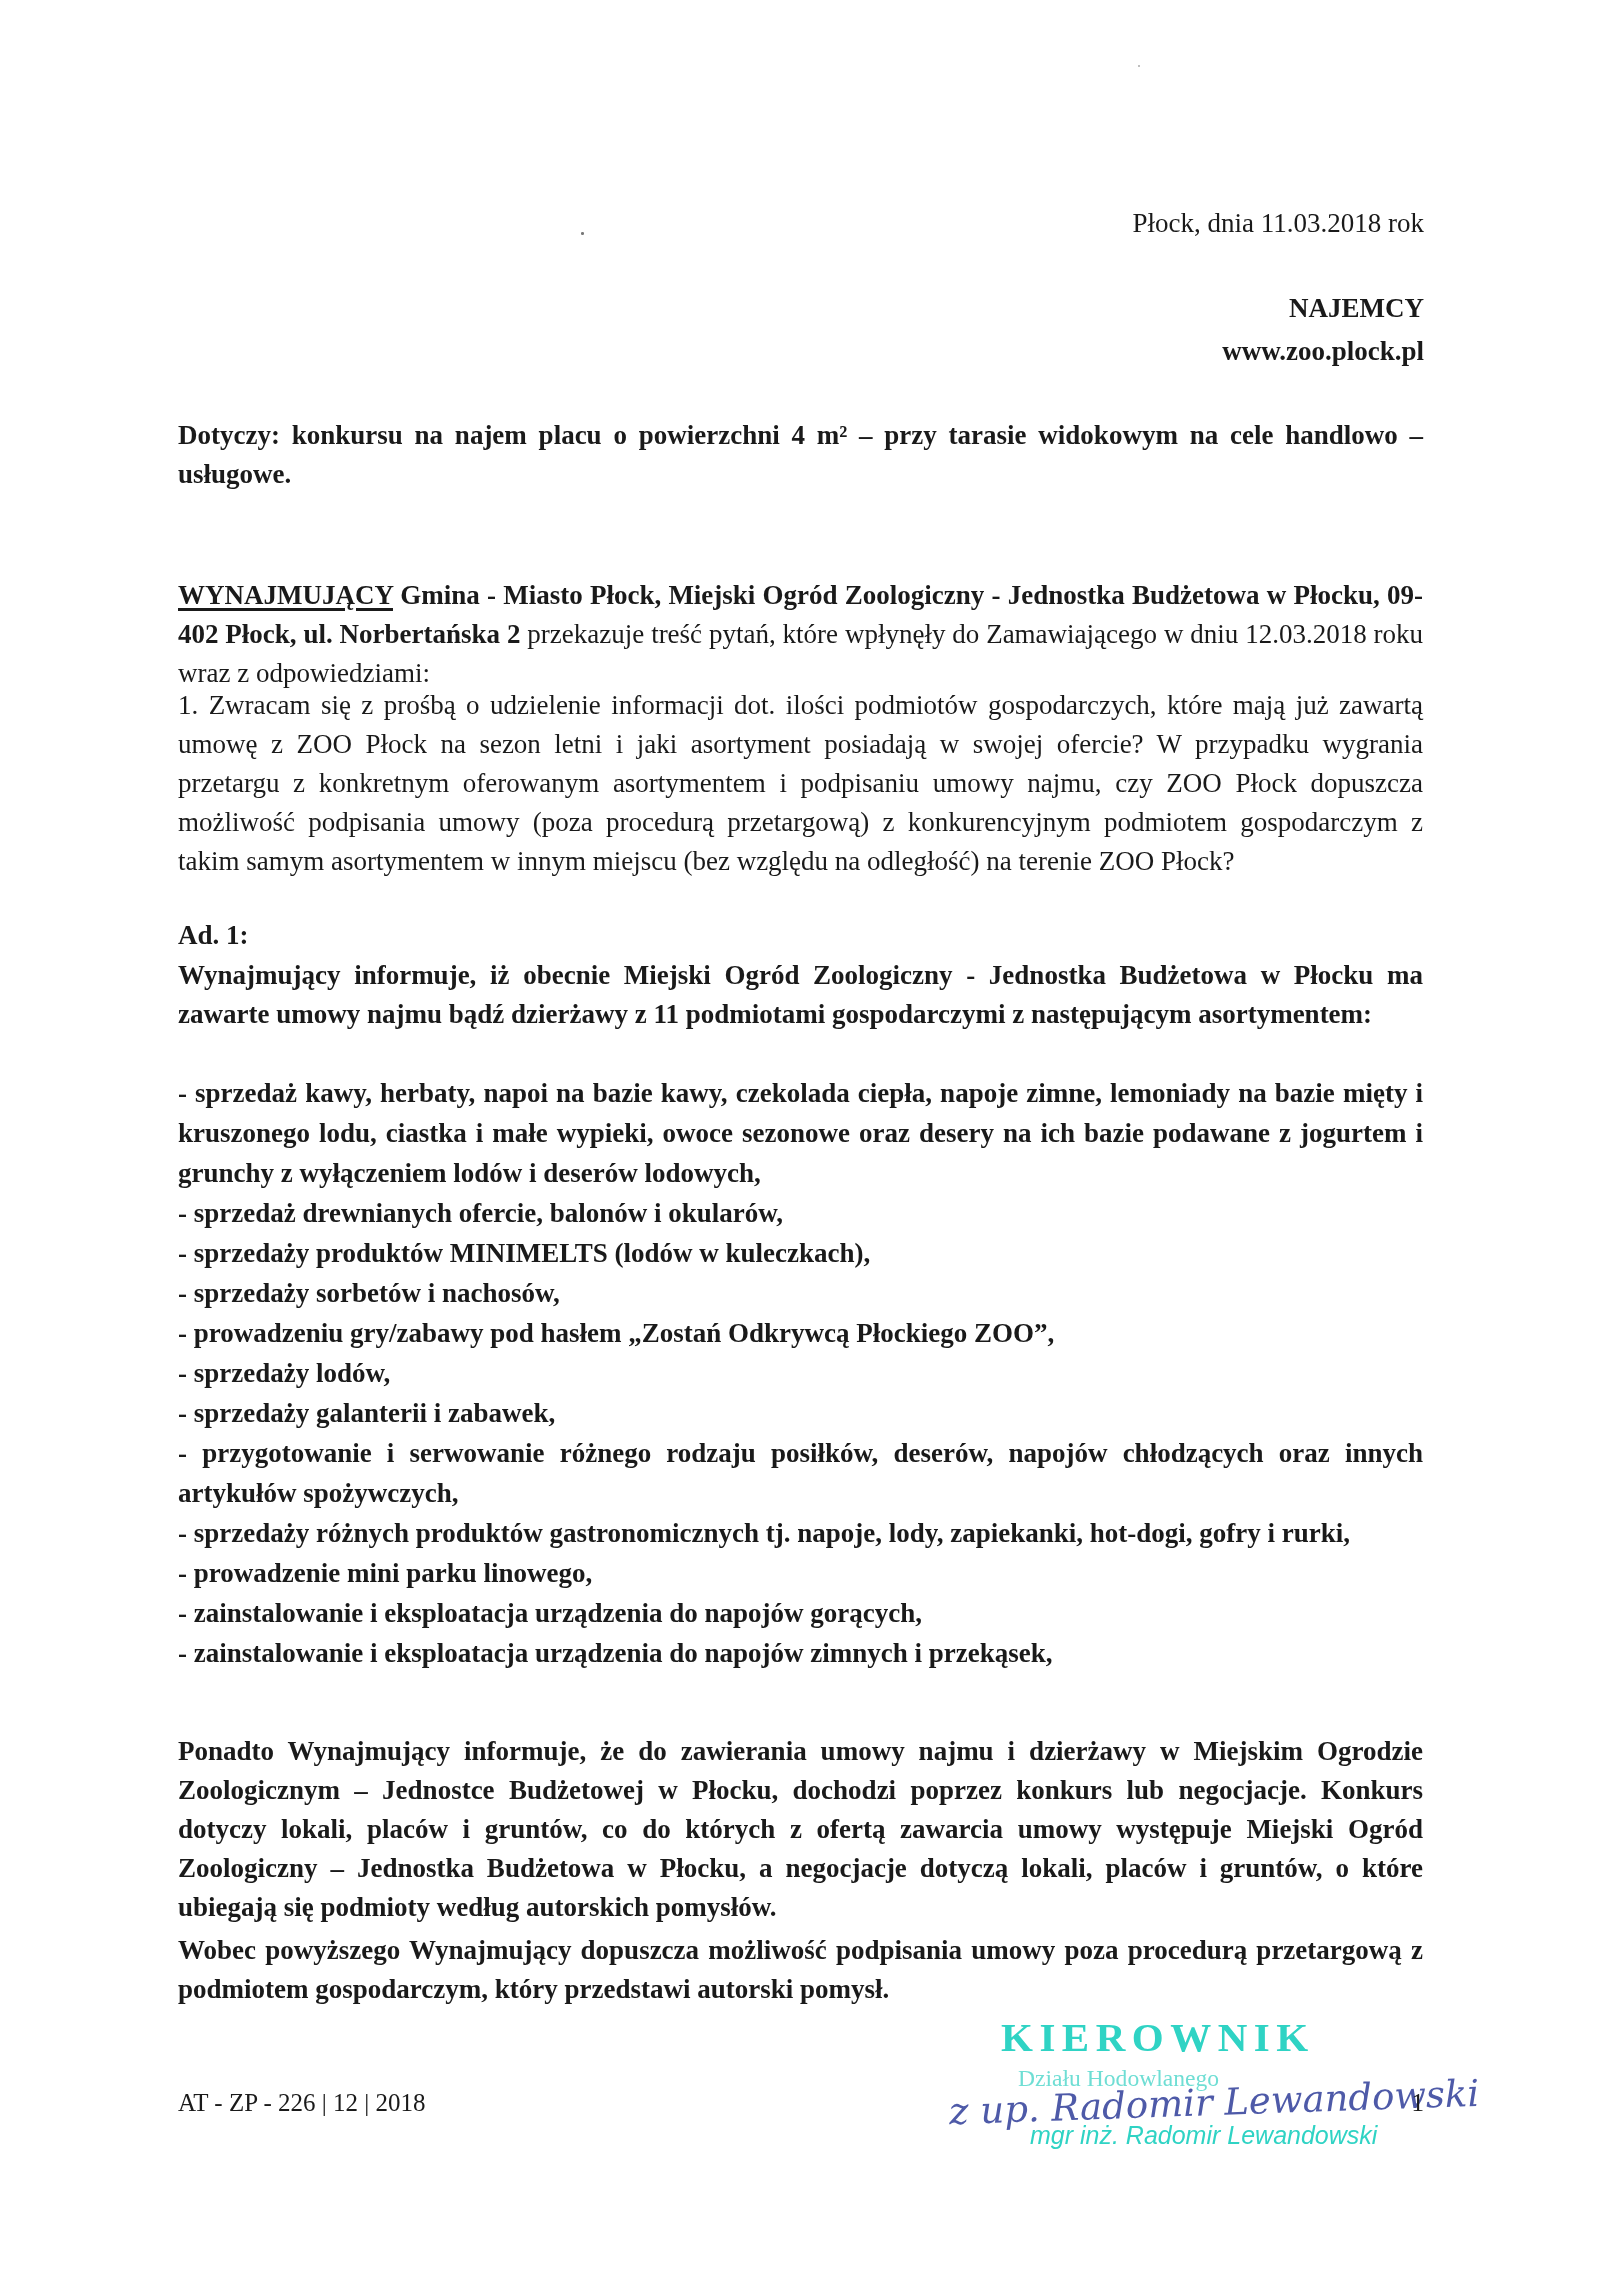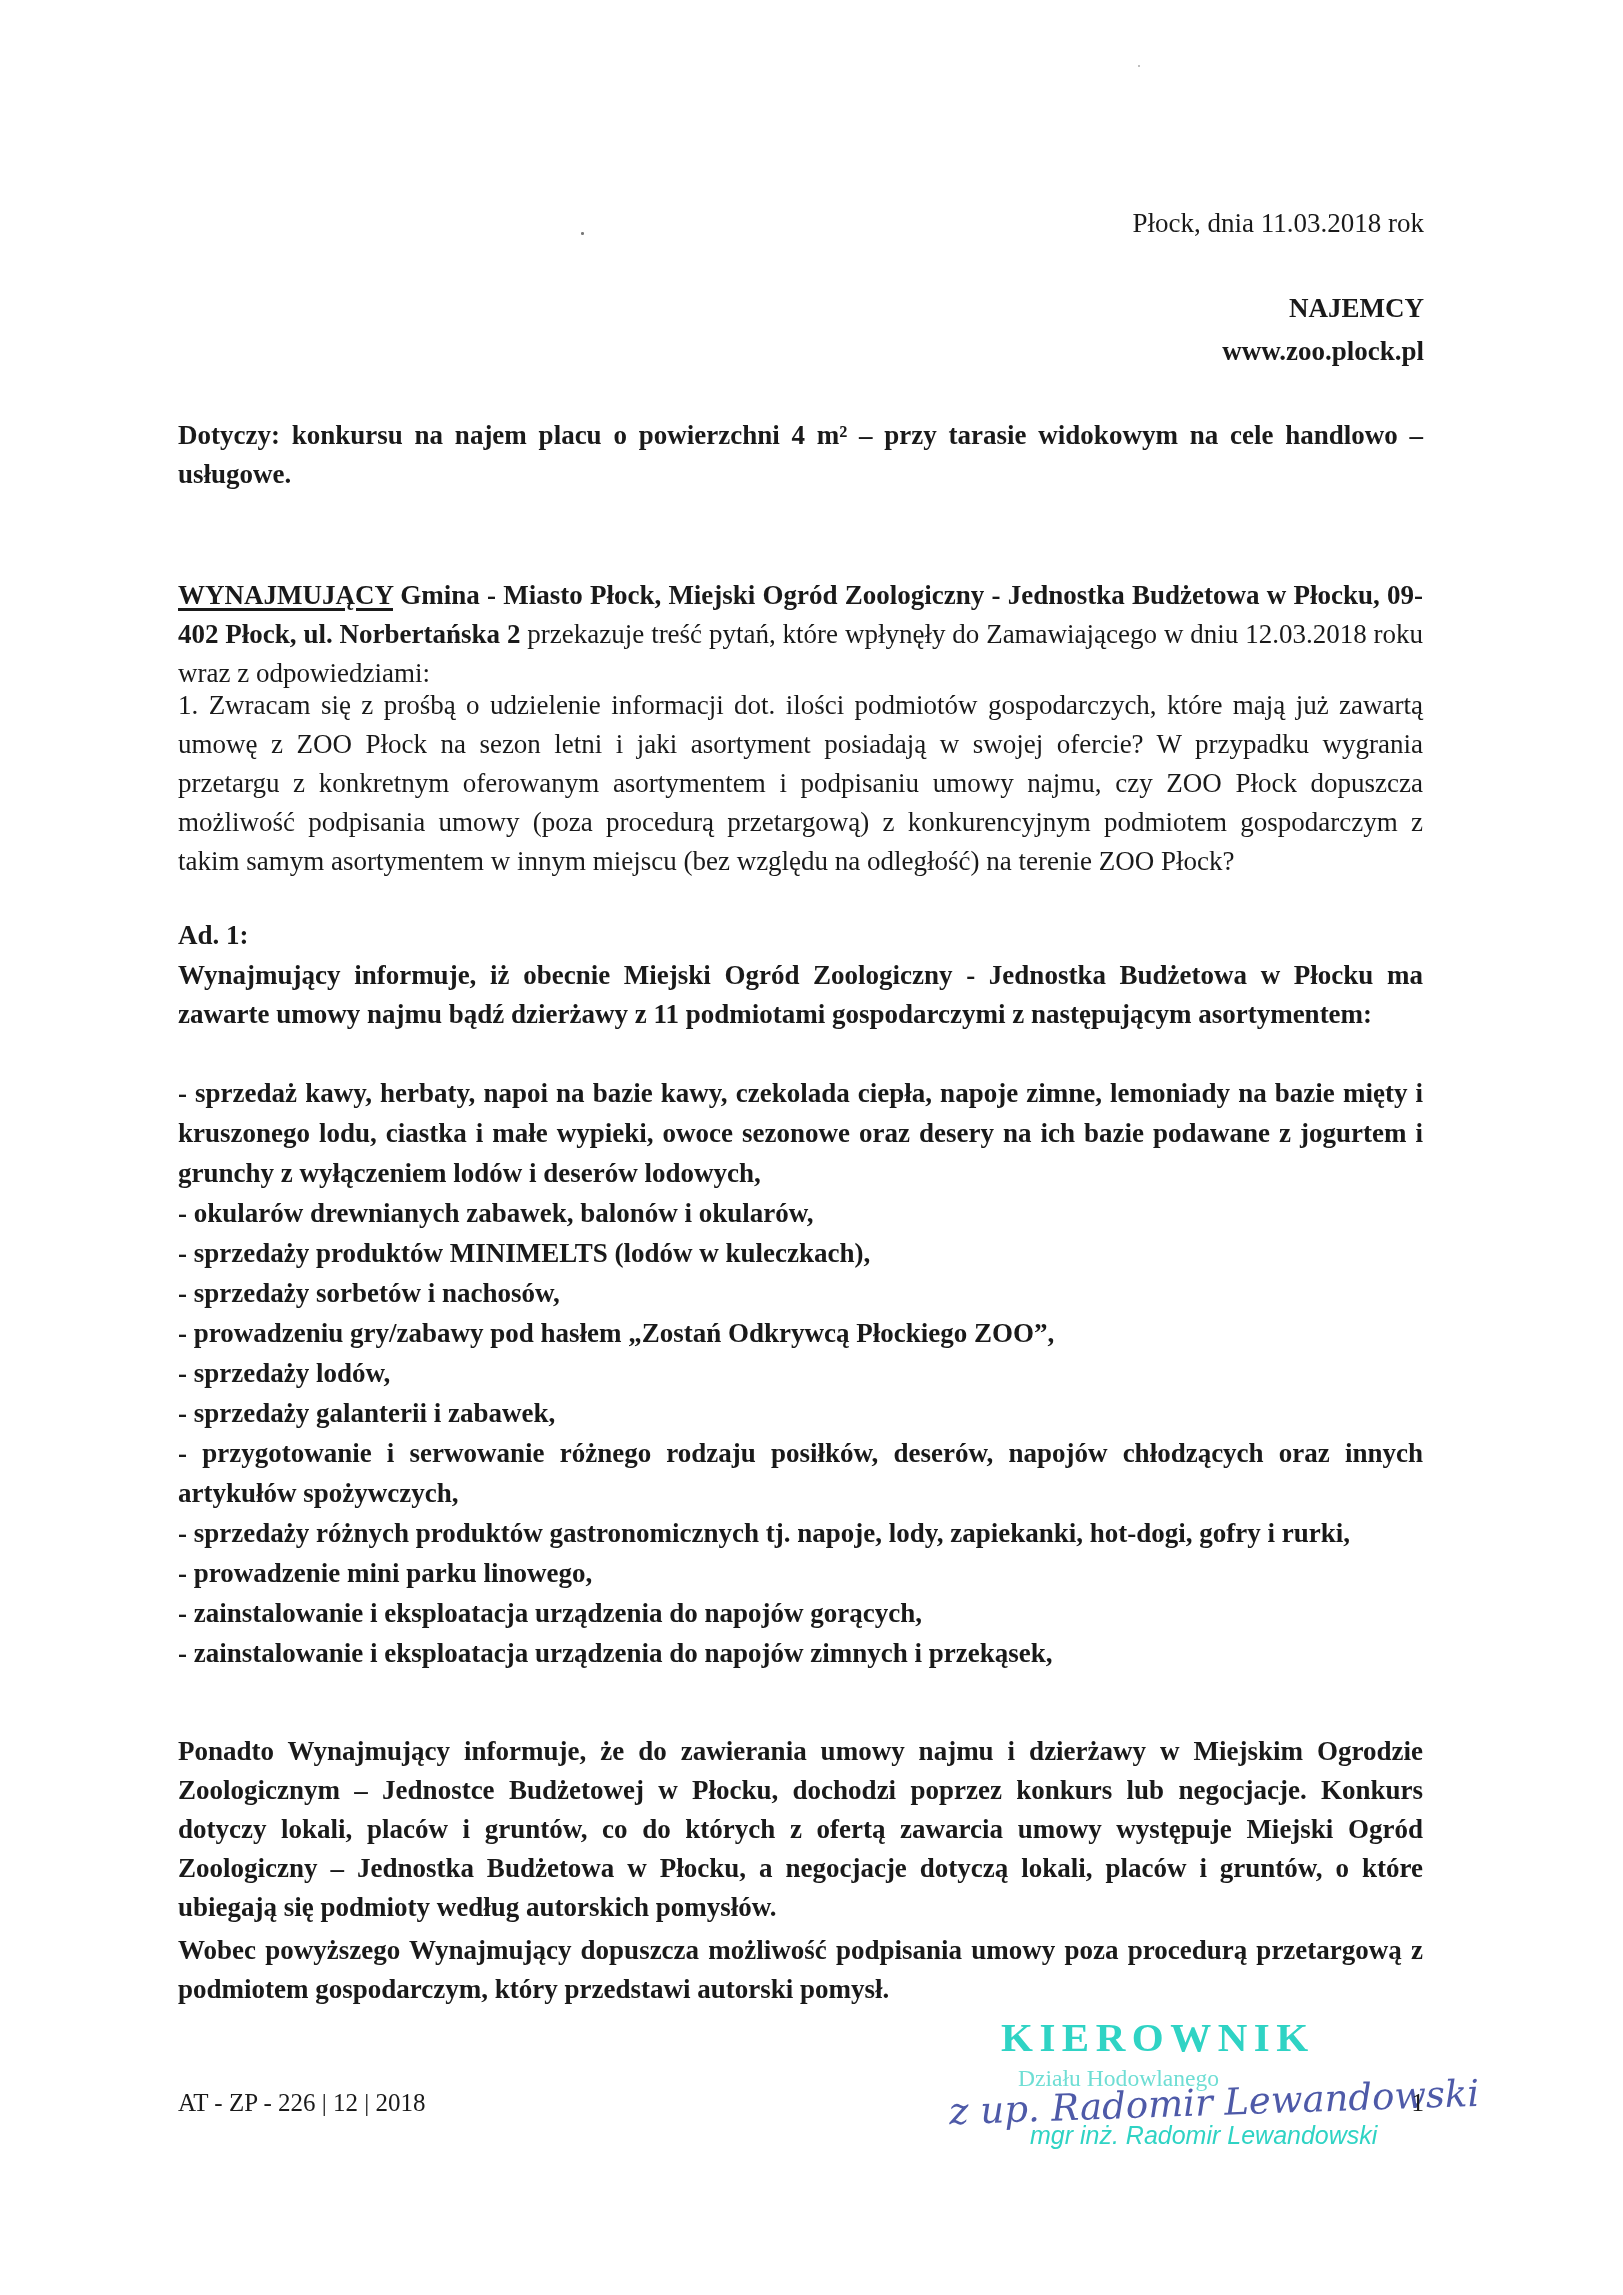--- a/index.html
+++ b/index.html
@@ -58,21 +58,21 @@
     <u class="und b">WYNAJMUJĄCY</u><span class="b"> Gmina - Miasto Płock, Miejski Ogród Zoologiczny - Jednostka Budżetowa w Płocku, 09-402 Płock, ul. Norbertańska 2</span><span> przekazuje treść pytań, które wpłynęły do Zamawiającego w dniu 12.03.2018 roku wraz z odpowiedziami:</span>
   </div>
 
   <div class="abs body-col question t just">1. Zwracam się z prośbą o udzielenie informacji dot. ilości podmiotów gospodarczych, które mają już zawartą umowę z ZOO Płock na sezon letni i jaki asortyment posiadają w swojej ofercie? W przypadku wygrania przetargu z konkretnym oferowanym asortymentem i podpisaniu umowy najmu, czy ZOO Płock dopuszcza możliwość podpisania umowy (poza procedurą przetargową) z konkurencyjnym podmiotem gospodarczym z takim samym asortymentem w innym miejscu (bez względu na odległość) na terenie ZOO Płock?</div>
 
   <div class="abs body-col ad t b">Ad. 1:</div>
   <div class="abs body-col answer t b just">Wynajmujący informuje, iż obecnie Miejski Ogród Zoologiczny - Jednostka Budżetowa w Płocku ma zawarte umowy najmu bądź dzierżawy z 11 podmiotami gospodarczymi z następującym asortymentem:</div>
 
   <div class="abs body-col list just">
     <div>- sprzedaż kawy, herbaty, napoi na bazie kawy, czekolada ciepła, napoje zimne, lemoniady na bazie mięty i kruszonego lodu, ciastka i małe wypieki, owoce sezonowe oraz desery na ich bazie podawane z jogurtem i grunchy z wyłączeniem lodów i deserów lodowych,</div>
-    <div>- okularów drewnianych zabawek, balonów i okularów,</div>
+    <div>- sprzedaż drewnianych ofercie, balonów i okularów,</div>
     <div>- sprzedaży produktów MINIMELTS (lodów w kuleczkach),</div>
     <div>- sprzedaży sorbetów i nachosów,</div>
     <div>- prowadzeniu gry/zabawy pod hasłem „Zostań Odkrywcą Płockiego ZOO”,</div>
     <div>- sprzedaży lodów,</div>
     <div>- sprzedaży galanterii i zabawek,</div>
     <div>- przygotowanie i serwowanie różnego rodzaju posiłków, deserów, napojów chłodzących oraz innych artykułów spożywczych,</div>
     <div>- sprzedaży różnych produktów gastronomicznych tj. napoje, lody, zapiekanki, hot-dogi, gofry i rurki,</div>
     <div>- prowadzenie mini parku linowego,</div>
     <div>- zainstalowanie i eksploatacja urządzenia do napojów gorących,</div>
     <div>- zainstalowanie i eksploatacja  urządzenia do napojów zimnych i przekąsek,</div>

